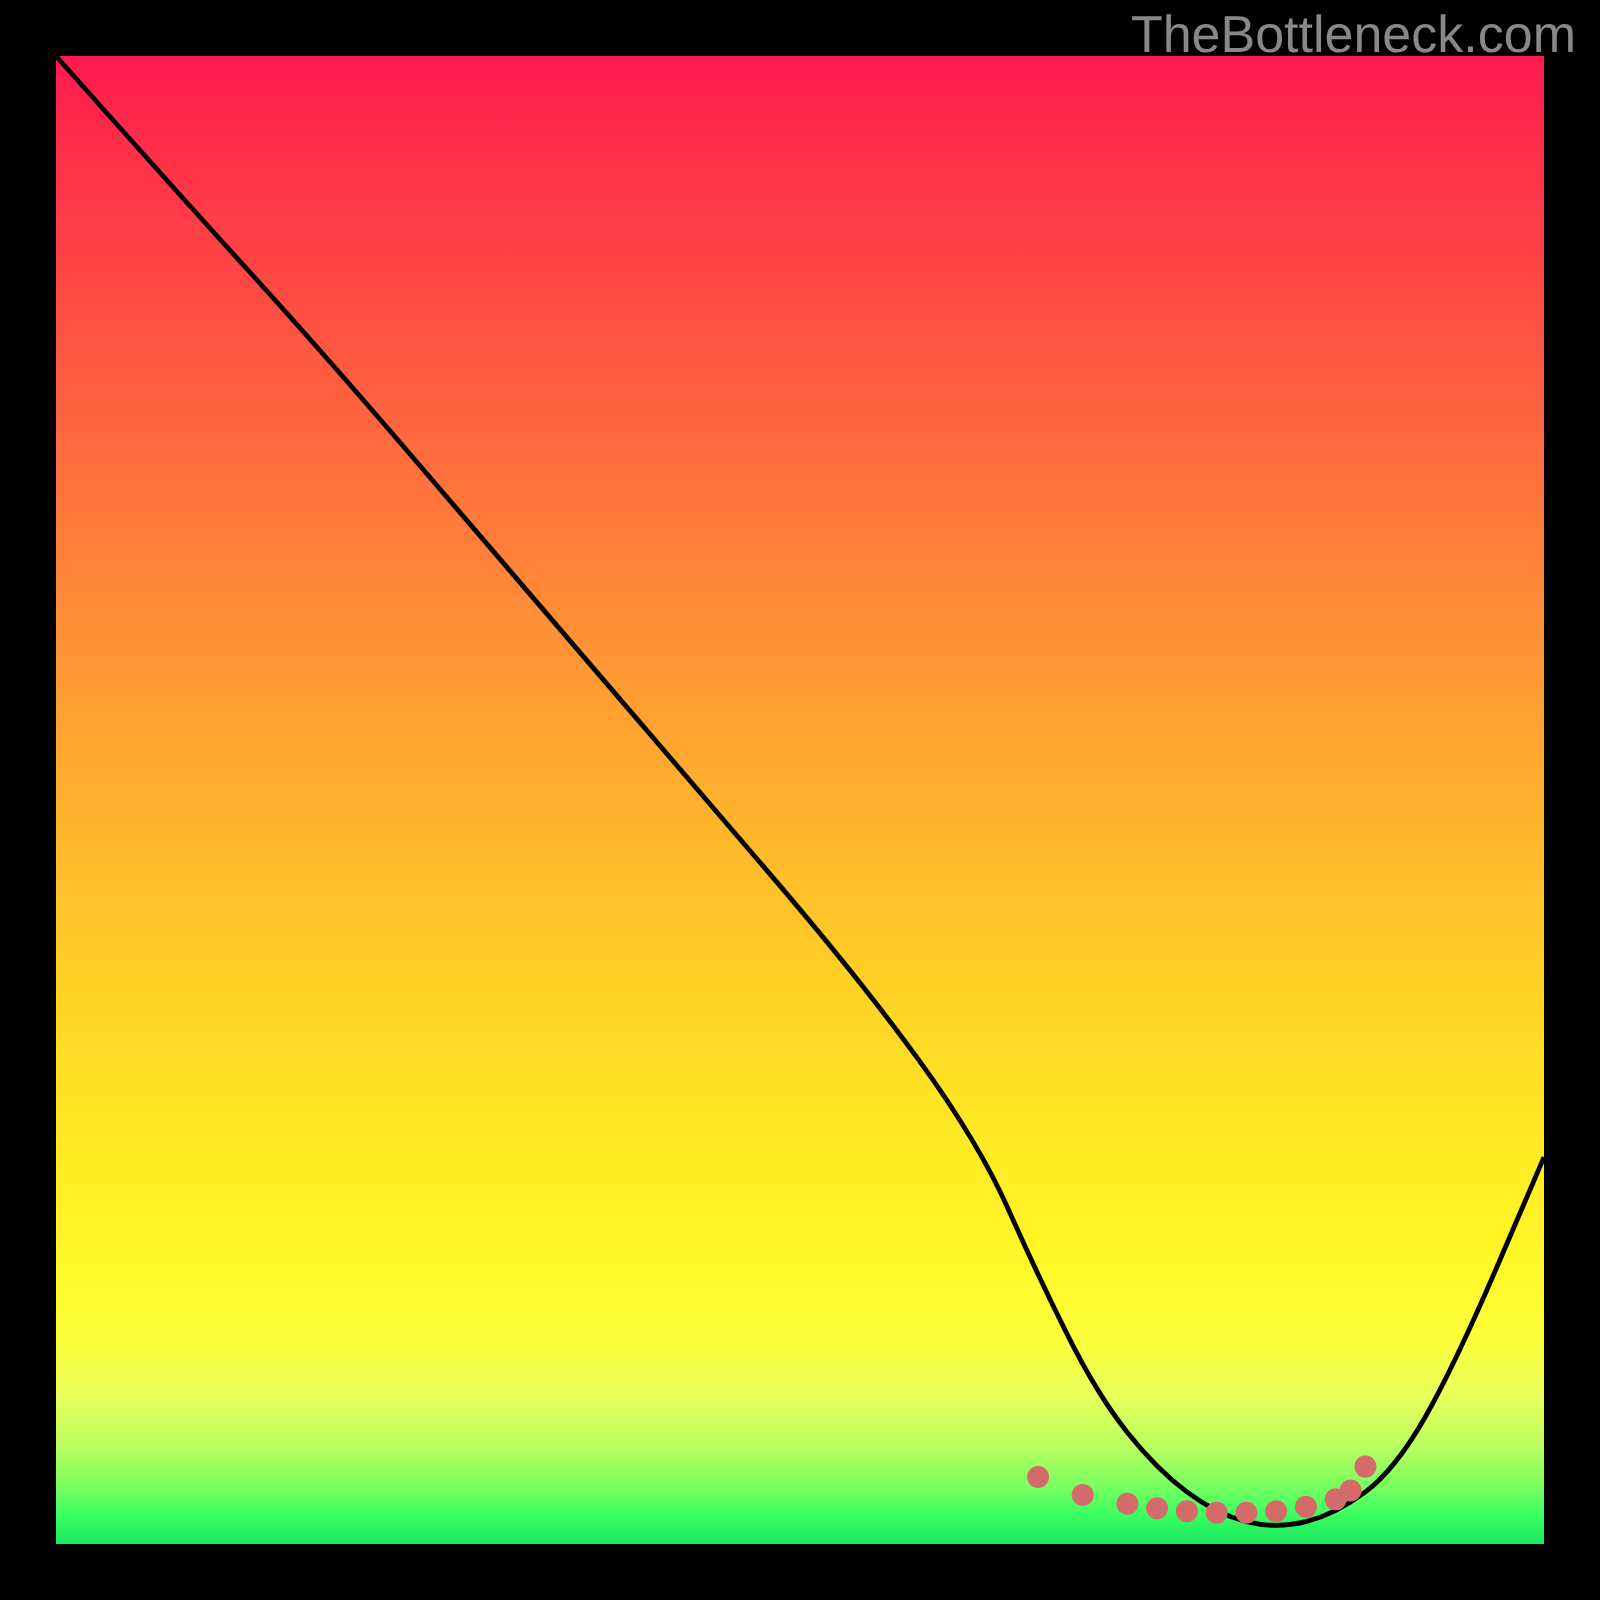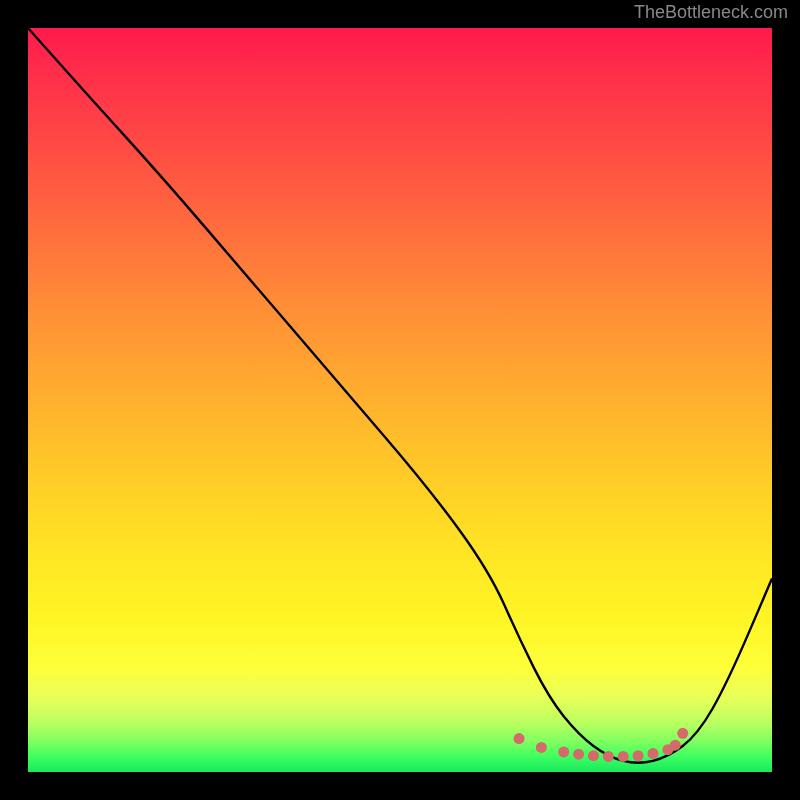--- a/index.html
+++ b/index.html
@@ -15,21 +15,21 @@
     width: 800px;
     height: 800px;
     background: #000;
   }
   .watermark {
     position: absolute;
     top: 2px;
     right: 12px;
     color: #888;
     font-family: Arial, Helvetica, sans-serif;
-    font-size: 18px;
+    font-size: 26px;
     z-index: 10;
   }
   .plot {
     position: absolute;
     left: 28px;
     top: 28px;
     width: 744px;
     height: 744px;
   }
   .gradient {

